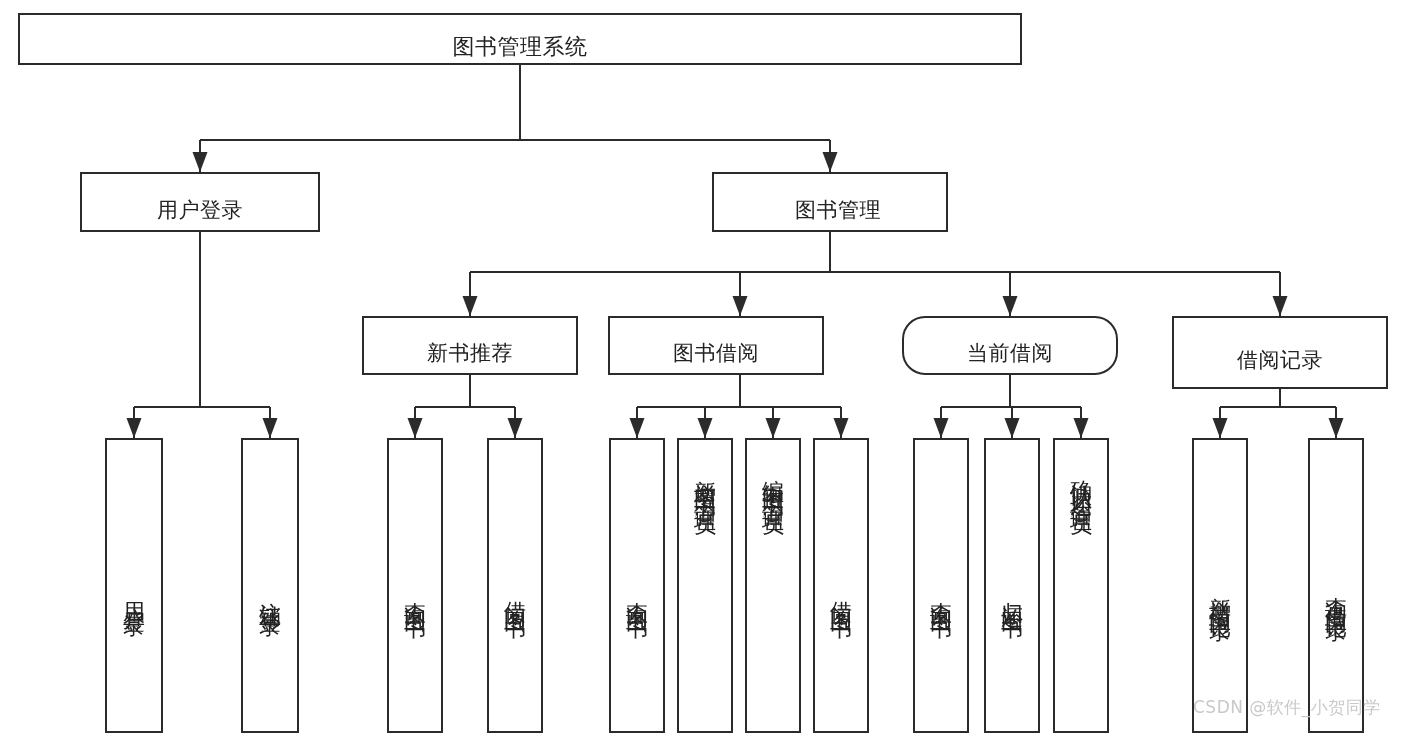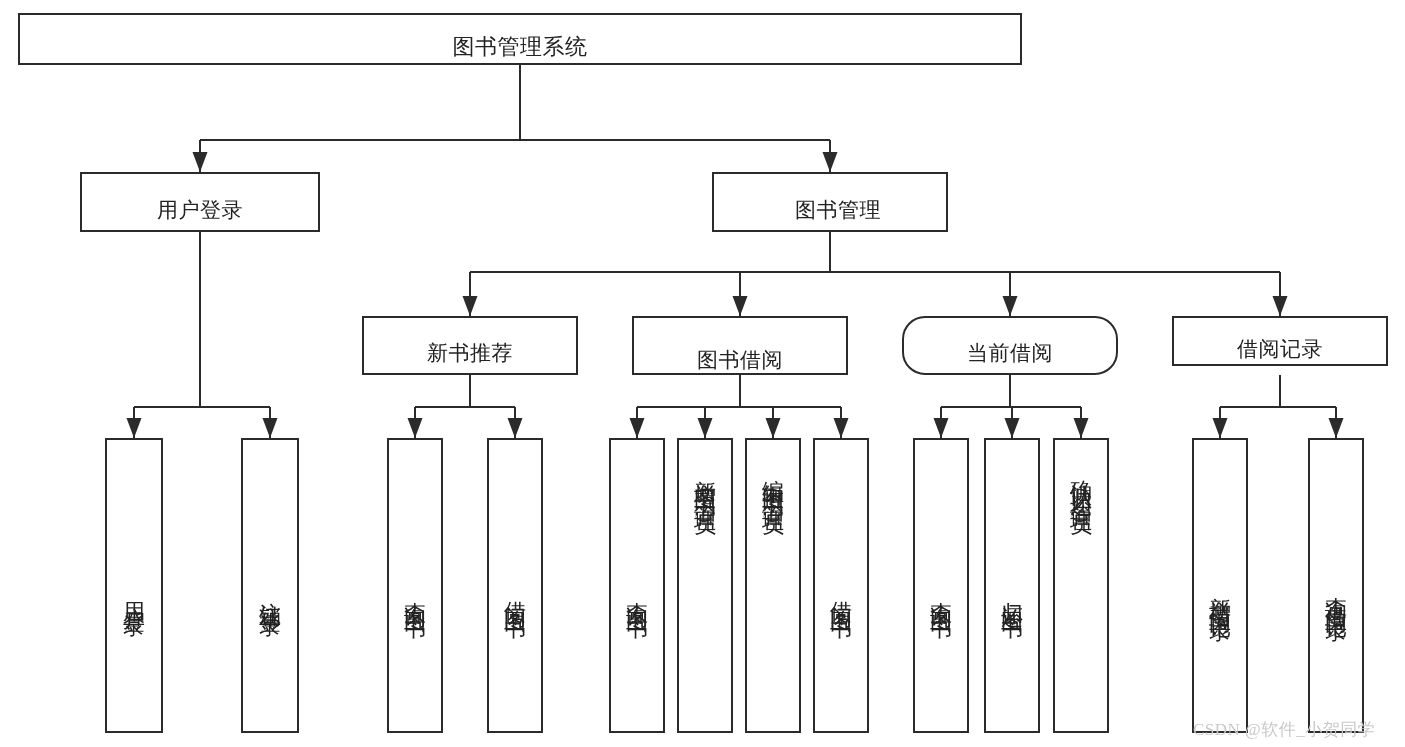--- a/index.html
+++ b/index.html
@@ -143,27 +143,27 @@
       </div>
       <div class="node horiz" style="left: 80px; top: 172px; width: 240px; height: 60px;">
         <span class="node-label">用户登录</span>
       </div>
       <div class="node horiz" style="left: 712px; top: 172px; width: 236px; height: 60px; padding-left: 16px;">
         <span class="node-label">图书管理</span>
       </div>
       <div class="node horiz" style="left: 362px; top: 316px; width: 216px; height: 59px;">
         <span class="node-label">新书推荐</span>
       </div>
-      <div class="node horiz" style="left: 632px; top: 316px; width: 216px; height: 59px; align-items: flex-end;">
+      <div class="node horiz" style="left: 608px; top: 316px; width: 216px; height: 59px;">
         <span class="node-label">图书借阅</span>
       </div>
       <div class="node horiz" style="left: 902px; top: 316px; width: 216px; height: 59px; border-radius: 23px;">
         <span class="node-label">当前借阅</span>
       </div>
-      <div class="node horiz" style="left: 1172px; top: 316px; width: 216px; height: 50px;">
+      <div class="node horiz" style="left: 1172px; top: 316px; width: 216px; height: 73px;">
         <span class="node-label">借阅记录</span>
       </div>
       <div class="node vert center-text" style="left: 105px; top: 438px; width: 58px; height: 295px;">
         <span class="node-label">用户登录</span>
       </div>
       <div class="node vert center-text" style="left: 241px; top: 438px; width: 58px; height: 295px;">
         <span class="node-label">注销登录</span>
       </div>
       <div class="node vert center-text" style="left: 387px; top: 438px; width: 56px; height: 295px;">
         <span class="node-label">查询图书</span>
@@ -193,15 +193,15 @@
         <span class="node-label">确认归还（管理员）</span>
       </div>
       <div class="node vert center-text" style="left: 1192px; top: 438px; width: 56px; height: 295px;">
         <span class="node-label">新增借阅记录</span>
       </div>
       <div class="node vert center-text" style="left: 1308px; top: 438px; width: 56px; height: 295px;">
         <span class="node-label">查询借阅记录</span>
       </div>
     </div>
 
-  <div class="watermark" style="left: 1193px; top: 718px; font-family: Liberation Serif, serif;">CSDN @软件_小贺同学</div>
+  <div class="watermark" style="left: 1193px; top: 696px;">CSDN @软件_小贺同学</div>
 
 </div>
 
 </body></html>

